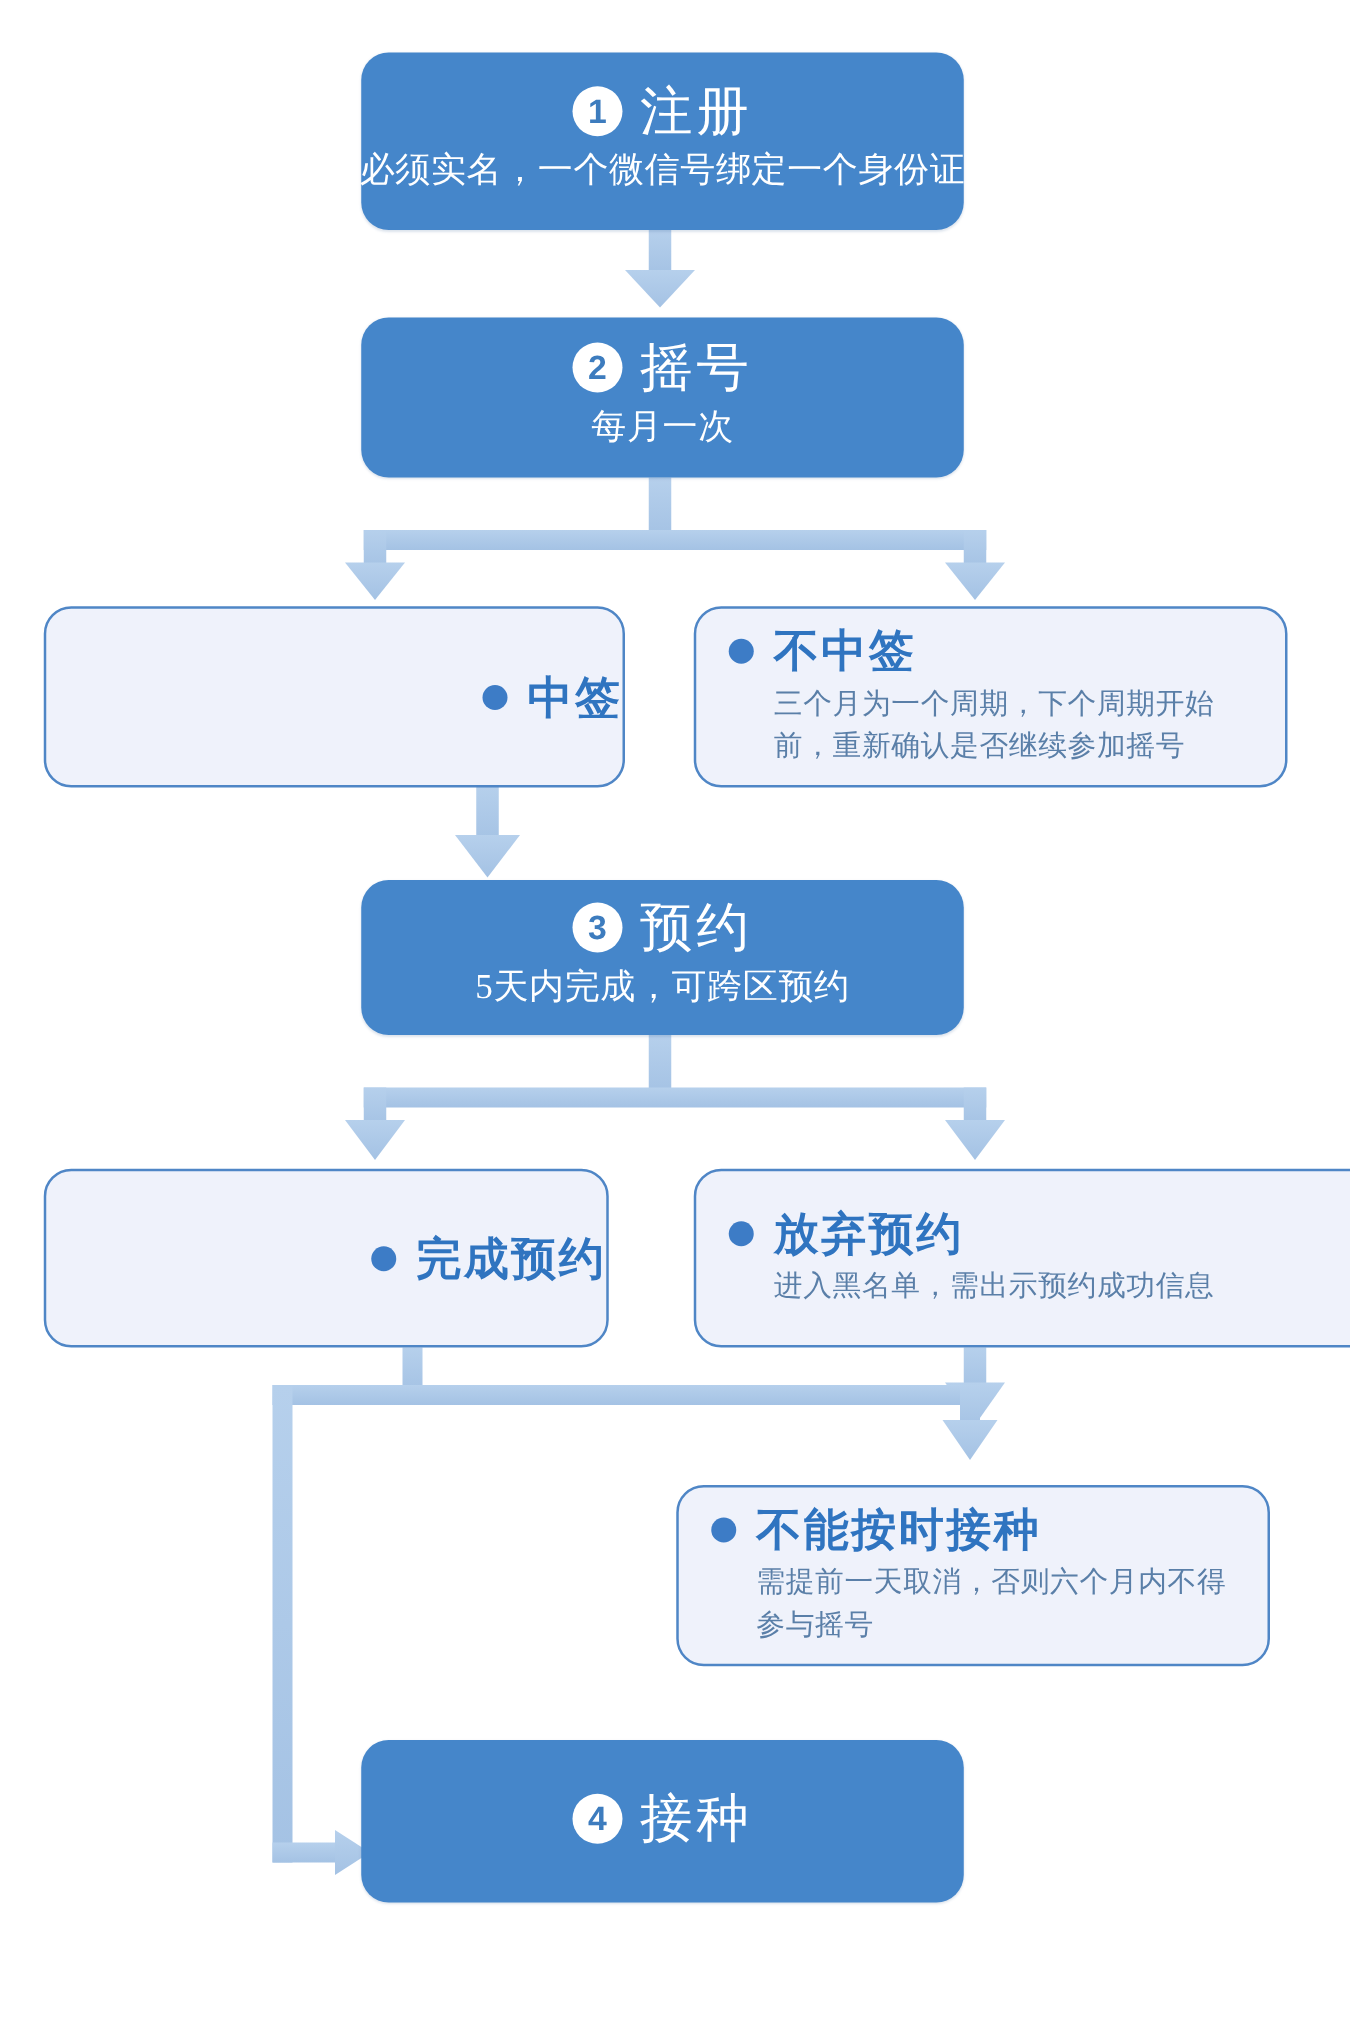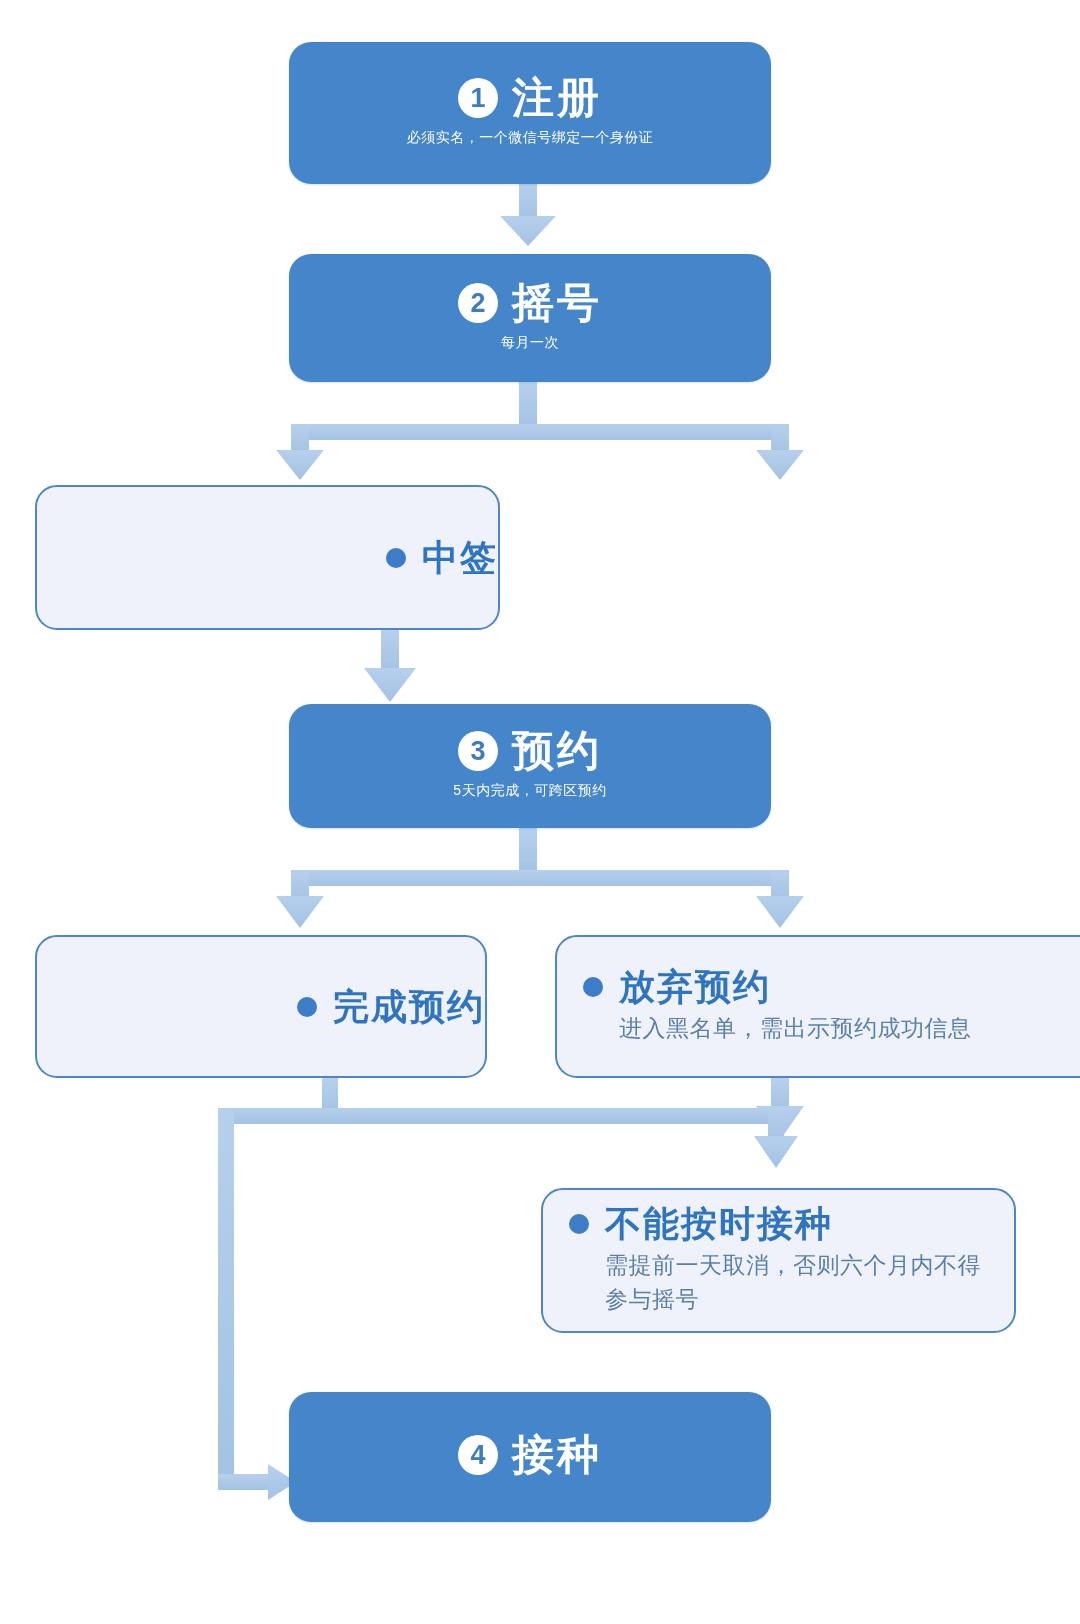--- a/index.html
+++ b/index.html
@@ -56,31 +56,32 @@
     background: #ffffff;
     color: #3d7cbe;
     font-size: 27px;
     font-weight: bold;
     line-height: 40px;
     text-align: center;
     flex: 0 0 auto;
   }
   .step-title {
     font-size: 42px;
-    font-weight: bold;
+    font-weight: normal;
     letter-spacing: 3px;
     line-height: 1.05;
     white-space: nowrap;
   }
   .step-sub {
     margin-top: 8px;
-    font-size: 14px;
+    font-size: 28px;
     line-height: 1.3;
     letter-spacing: 0.5px;
     white-space: nowrap;
+    font-family: Liberation Serif, serif;
   }
 
   
   .outcome-box {
     position: absolute;
     box-sizing: border-box;
     background: #eff2fb;
     border: 2px solid #4f86c6;
     border-radius: 22px;
     display: flex;
@@ -201,20 +202,27 @@
     <div class="step-sub">每月一次</div>
   </div>
 
   <div class="outcome-box centered" style="left:35px; top:485px; width:465px; height:145px;">
     <div class="outcome-head">
       <div class="outcome-dot"></div>
       <div class="outcome-title">中签</div>
     </div>
   </div>
 
+  <div class="outcome-box left-aligned" style="left:555px; top:485px; width:475px; height:145px;">
+    <div class="outcome-head">
+      <div class="outcome-dot"></div>
+      <div class="outcome-title">不中签</div>
+    </div>
+    <div class="outcome-body">三个月为一个周期，下个周期开始前，重新确认是否继续参加摇号</div>
+  </div>
 
   <div class="step-box" style="left:289px; top:704px; width:482px; height:124px;">
     <div class="step-head">
       <div class="step-badge">3</div>
       <div class="step-title">预约</div>
     </div>
     <div class="step-sub">5天内完成，可跨区预约</div>
   </div>
 
   <div class="outcome-box centered" style="left:35px; top:935px; width:452px; height:143px;">

